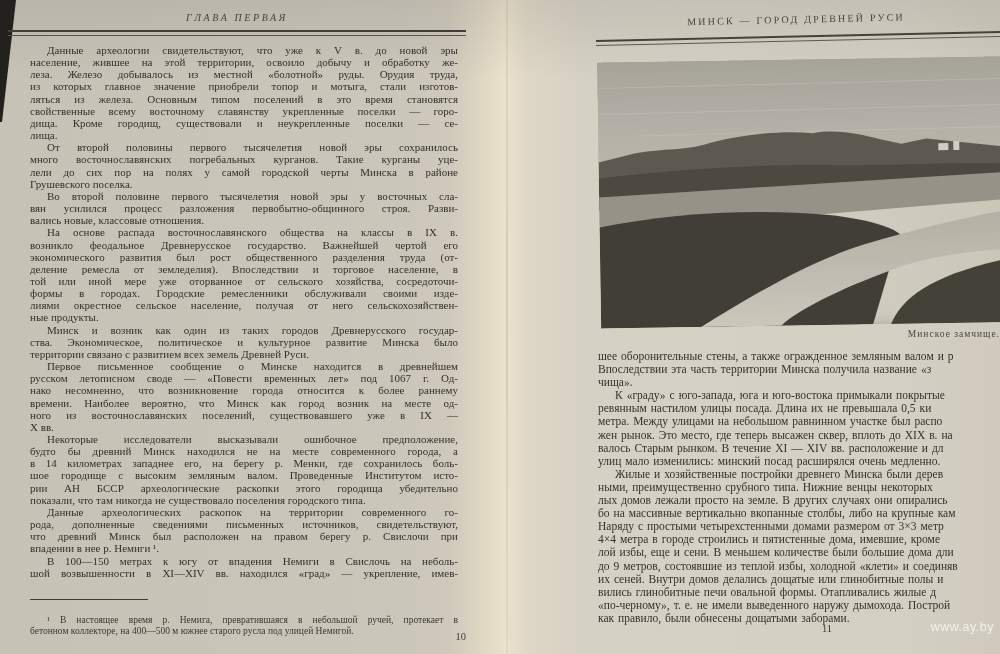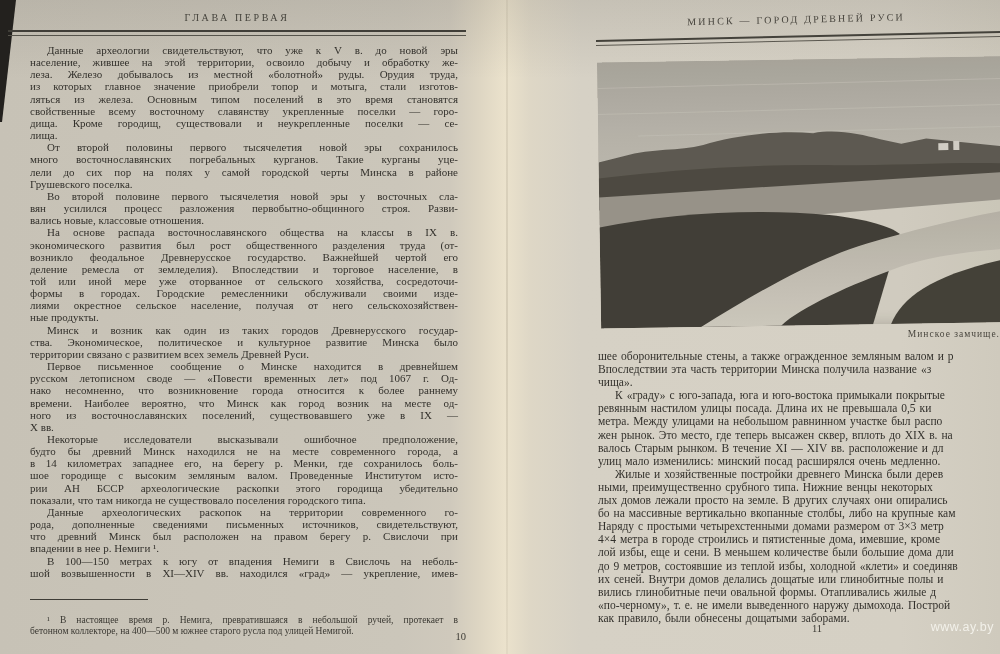--- a/index.html
+++ b/index.html
@@ -21,21 +21,21 @@
   }
   .crease{
     position:absolute;left:506px;top:0;width:2px;height:654px;
     background:linear-gradient(180deg, rgba(120,110,90,0.10), rgba(120,110,90,0.18) 50%, rgba(120,110,90,0.08));
   }
 
   
   .left-page{position:absolute;left:0;top:0;width:470px;height:654px;}
   .lp-header{
     position:absolute;left:8px;top:12px;width:458px;text-align:center;
-    font-size:10px;letter-spacing:2.6px;color:#45433c;
+    font-size:10px;letter-spacing:2.6px;color:#45433c;font-style:italic;
   }
   .lp-rule{
     position:absolute;left:8px;top:30px;width:458px;height:3px;
     border-top:2px solid #403e38;border-bottom:1px solid #56544c;
   }
   .body-left{
     position:absolute;left:30px;top:44px;width:428px;
     font-size:11px;line-height:12.15px;
   }
   .fn-rule{position:absolute;left:30px;top:599px;width:118px;border-top:1px solid #3e3c36;}
@@ -65,21 +65,21 @@
   .photo svg{display:block;}
   .photo-caption{
     position:absolute;left:0;top:329px;width:404px;text-align:right;
     font-size:9.5px;letter-spacing:1px;color:#4a473f;
   }
   .body-right{
     position:absolute;left:2px;top:350px;width:470px;
     font-size:11.5px;line-height:13.1px;word-spacing:1.1px;
   }
   .body-right .ln{white-space:nowrap;text-align:left;text-align-last:left;}
-  .rp-num{position:absolute;left:206px;top:623px;width:30px;text-align:center;font-size:10.5px;color:#3c3a34;}
+  .rp-num{position:absolute;left:206px;top:623px;width:30px;text-align:right;font-size:10.5px;color:#3c3a34;}
 
   
   .ln{text-align:justify;text-align-last:justify;}
   .ln.last{text-align-last:left;}
   .ln.first{text-indent:17px;}
 
   .watermark{
     position:absolute;right:6px;bottom:20px;
     font-family:"Liberation Sans","DejaVu Sans",sans-serif;
     font-size:12.5px;letter-spacing:0.5px;color:rgba(248,247,241,0.85);
@@ -104,22 +104,22 @@
       <div class="ln">дища. Кроме городищ, существовали и неукрепленные поселки — се-</div>
       <div class="ln last">лища.</div>
       <div class="ln first">От второй половины первого тысячелетия новой эры сохранилось</div>
       <div class="ln">много восточнославянских погребальных курганов. Такие курганы уце-</div>
       <div class="ln">лели до сих пор на полях у самой городской черты Минска в районе</div>
       <div class="ln last">Грушевского поселка.</div>
       <div class="ln first">Во второй половине первого тысячелетия новой эры у восточных сла-</div>
       <div class="ln">вян усилился процесс разложения первобытно-общинного строя. Разви-</div>
       <div class="ln last">вались новые, классовые отношения.</div>
       <div class="ln first">На основе распада восточнославянского общества на классы в IX в.</div>
+      <div class="ln">возникло феодальное Древнерусское государство. Важнейшей чертой его</div>
       <div class="ln">экономического развития был рост общественного разделения труда (от-</div>
-      <div class="ln">возникло феодальное Древнерусское государство. Важнейшей чертой его</div>
       <div class="ln">деление ремесла от земледелия). Впоследствии и торговое население, в</div>
       <div class="ln">той или иной мере уже оторванное от сельского хозяйства, сосредоточи-</div>
       <div class="ln">формы в городах. Городские ремесленники обслуживали своими изде-</div>
       <div class="ln">лиями окрестное сельское население, получая от него сельскохозяйствен-</div>
       <div class="ln last">ные продукты.</div>
       <div class="ln first">Минск и возник как один из таких городов Древнерусского государ-</div>
       <div class="ln">ства. Экономическое, политическое и культурное развитие Минска было</div>
       <div class="ln last">территории связано с развитием всех земель Древней Руси.</div>
       <div class="ln first">Первое письменное сообщение о Минске находится в древнейшем</div>
       <div class="ln">русском летописном своде — «Повести временных лет» под 1067 г. Од-</div>

